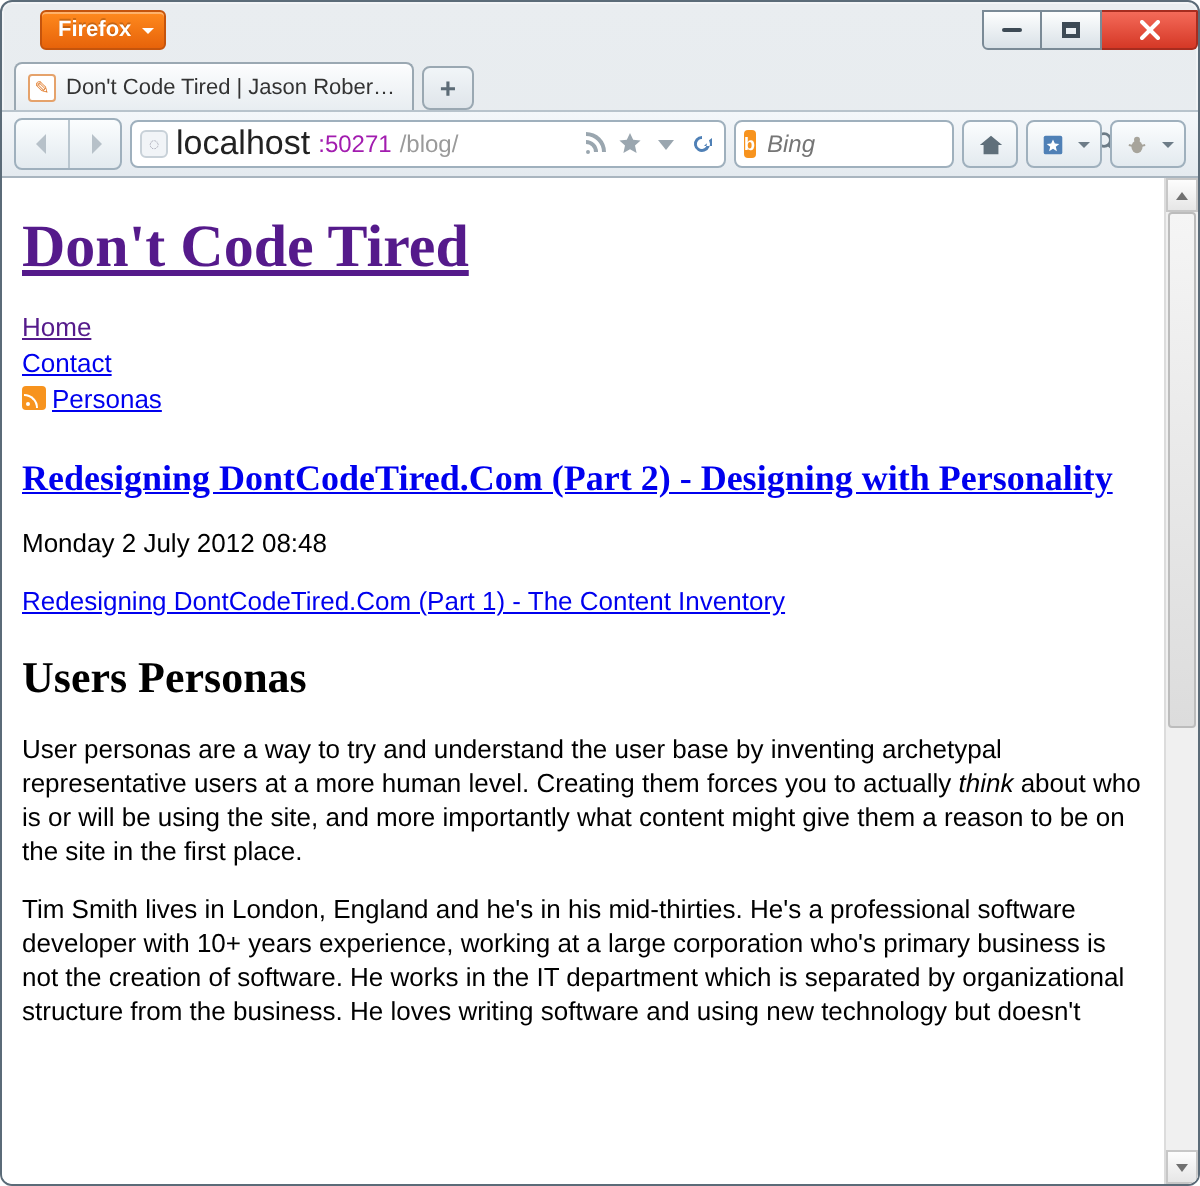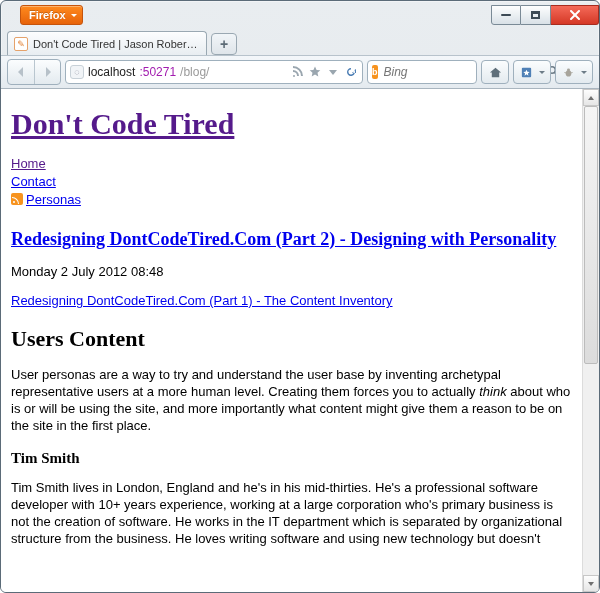--- a/index.html
+++ b/index.html
@@ -160,21 +160,21 @@
     border:1px solid #9fb0bd;
     border-radius:4px;
     display:flex;
     align-items:center;
     padding:0 4px;
     gap:4px;
   }
   .urlbox .lockish{
     width:14px;height:14px;border-radius:3px;background:#f1f4f7;border:1px solid #c8d1d8;display:flex;align-items:center;justify-content:center;font-size:9px;color:#889;
   }
-  .url-host{color:#222;font-size:12px;}
+  .url-host{color:#222;font-size:17px;}
   .url-port{color:#a21caf;font-size:12px;}
   .url-path{color:#9a9a9a;font-size:12px;}
   .url-spacer{flex:1;}
   .urlbox .ub-icon{width:14px;height:14px;display:flex;align-items:center;justify-content:center;color:#9aa6af;cursor:pointer;}
   .urlbox .ub-icon svg{width:12px;height:12px;fill:#9aa6af;}
   .urlbox .ub-refresh svg{fill:#4f80b6;}
 
   .searchbox{
     width:110px;height:24px;background:#fff;border:1px solid #9fb0bd;border-radius:4px;
     display:flex;align-items:center;padding:0 4px;gap:4px;
@@ -385,27 +385,26 @@
       <h2 class="post-title">
         <a href="#">Redesigning DontCodeTired.Com (Part 2) - Designing with Personality</a>
       </h2>
 
       <p class="post-date">Monday 2 July 2012 08:48</p>
 
       <p class="prev-link">
         <a href="#">Redesigning DontCodeTired.Com (Part 1) - The Content Inventory</a>
       </p>
 
-      <h2 class="section">Users Content</h2>
+      <h2 class="section">Users Personas</h2>
 
       <p class="body">
         <span>User personas are a way to try and understand the user base by inventing archetypal representative users at a more human level. Creating them forces you to actually </span><em>think</em><span> about who is or will be using the site, and more importantly what content might give them a reason to be on the site in the first place.</span>
       </p>
 
-      <h3 class="sub">Tim Smith</h3>
 
       <p class="body">Tim Smith lives in London, England and he's in his mid-thirties. He's a professional software developer with 10+ years experience, working at a large corporation who's primary business is not the creation of software. He works in the IT department which is separated by organizational structure from the business. He loves writing software and using new technology but doesn't</p>
 
     </div>
 
     <div class="scrollbar">
       <div class="sb-btn">
           <svg viewBox="0 0 8 8">
             <path d="M4 2L1 6h6z"></path>
           </svg>

